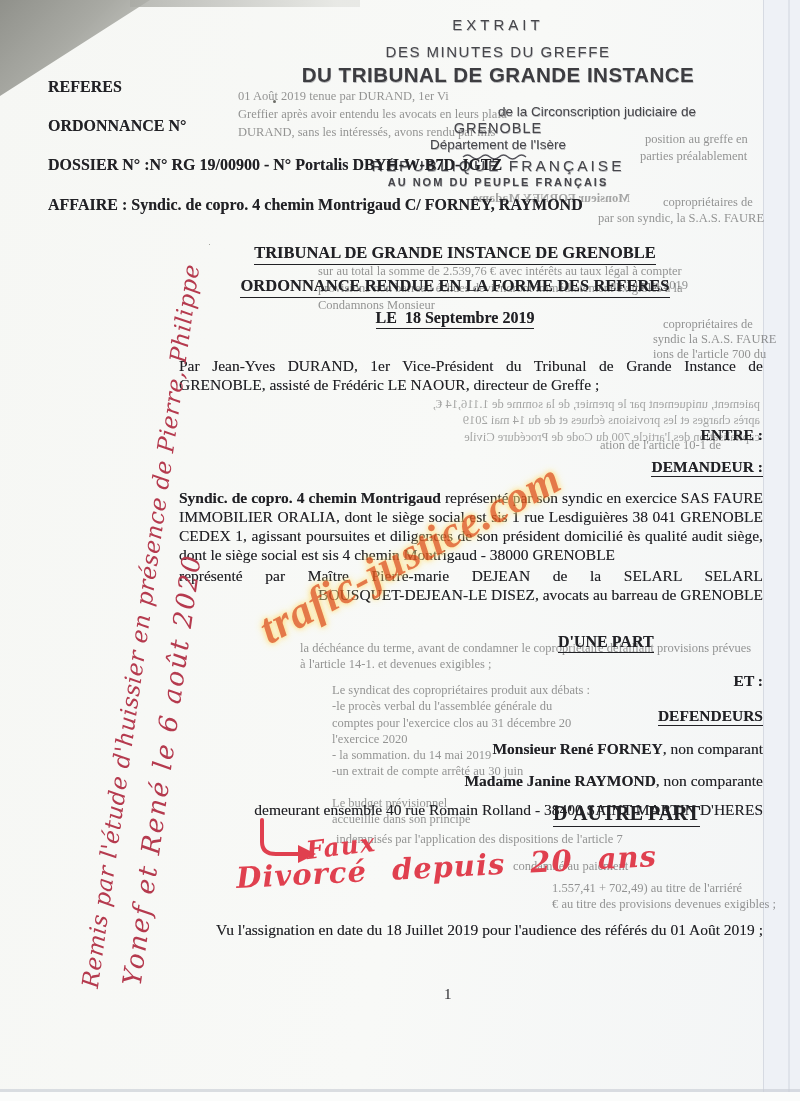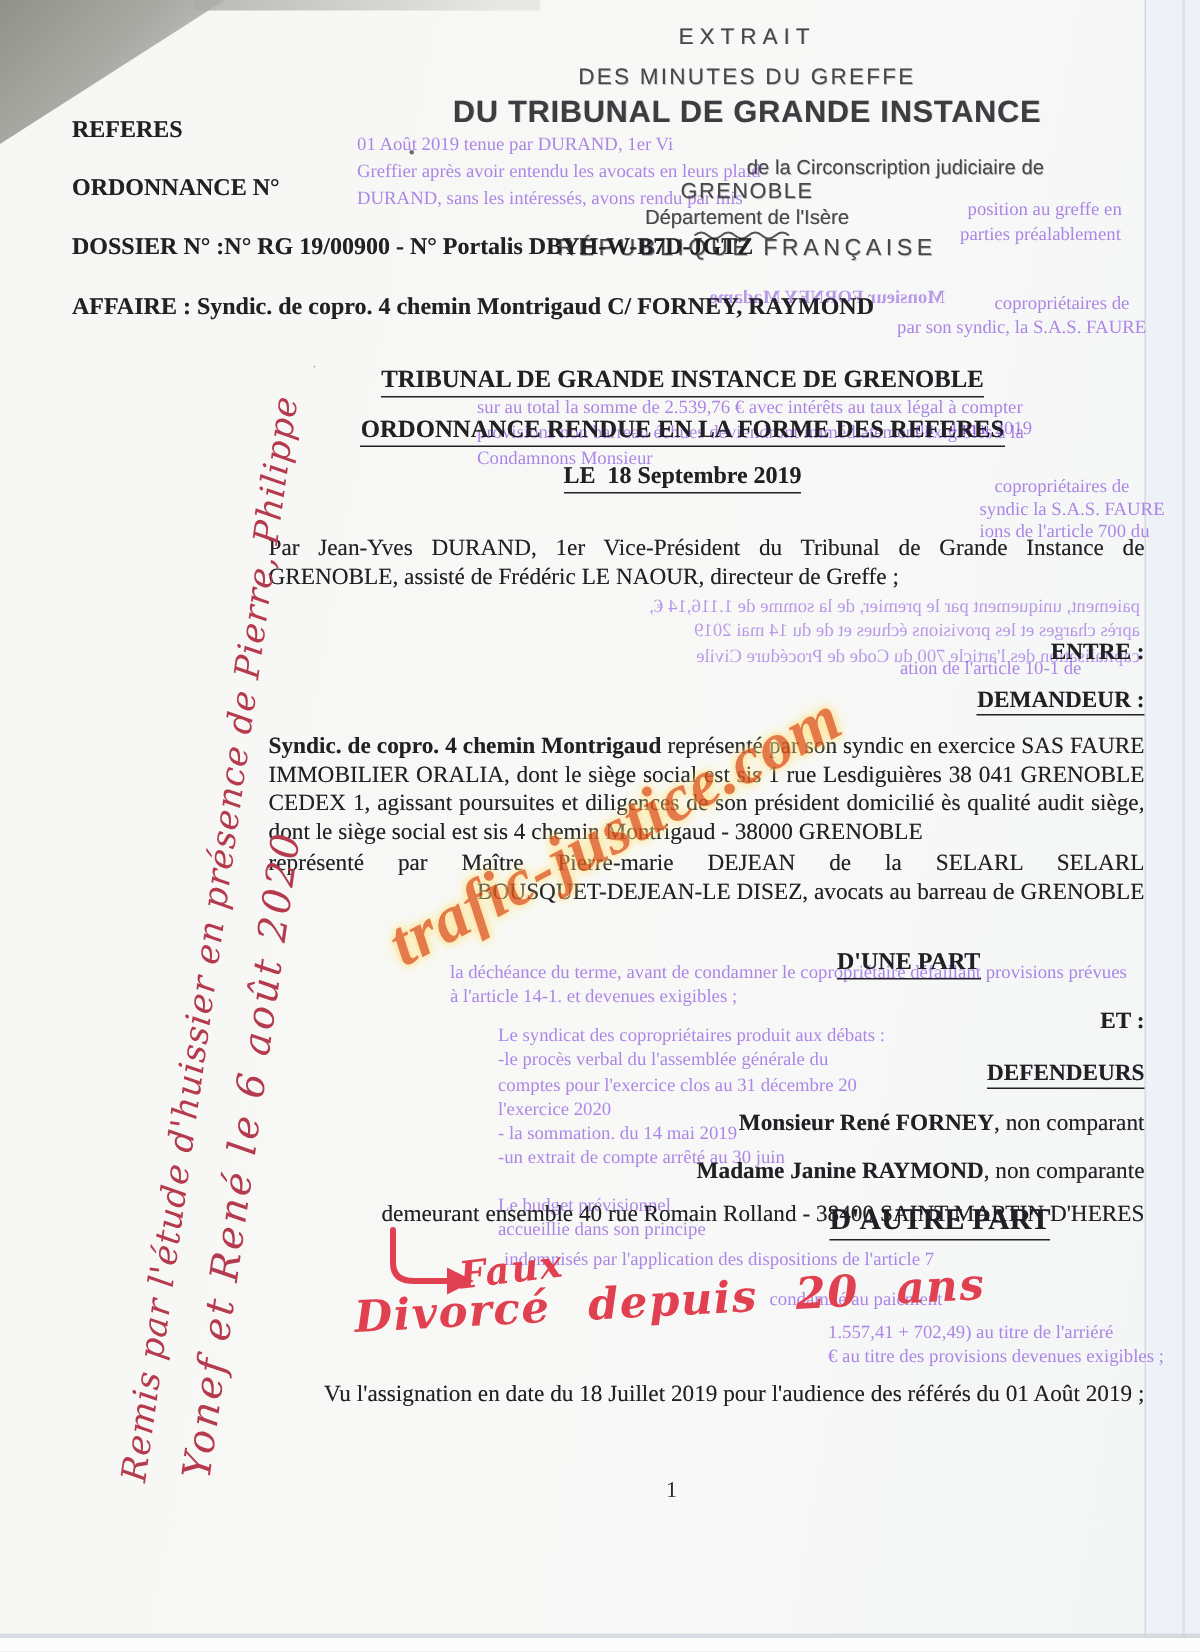--- a/index.html
+++ b/index.html
@@ -18,21 +18,21 @@
     background:linear-gradient(90deg,#a9aaa4,#e4e5e1 90%);opacity:.8;}
   .right-edge{position:absolute;left:763px;top:0;width:37px;height:1101px;
     background:#eef1f6;border-left:1px solid #d6dae2;}
   .right-edge2{position:absolute;left:788px;top:0;width:2px;height:1101px;background:#dfe3ea;}
   .bottom-edge{position:absolute;left:0;top:1089px;width:800px;height:3px;background:#c9ced6;opacity:.65;}
   .bottom-white{position:absolute;left:0;top:1092px;width:800px;height:9px;background:#fbfcfb;}
   .speck{position:absolute;left:273px;top:100px;width:3px;height:3px;border-radius:50%;background:#6d6e68;
     box-shadow:77px 100px 0 -1px #75766f,-65px 143px 0 -1px #8a8b84,40px 60px 0 -1.5px #9b9c95;}
 
   
-  .bleed{position:absolute;color:#6d28d9;opacity:.55;font-size:12.5px;line-height:1.3;
+  .bleed{position:absolute;color:#404040;opacity:.55;font-size:12.5px;line-height:1.3;
     filter:blur(.3px);font-family:"Liberation Serif",serif;}
   .mir{transform:scaleX(-1);opacity:.45;}
   .pre{white-space:pre-line;}
   .bd1{left:238px;top:88px;width:330px;}
   .bd2{left:238px;top:106px;width:380px;}
   .bd3{left:238px;top:124px;width:360px;}
   .bd4{left:645px;top:131px;width:140px;}
   .bd5{left:640px;top:148px;width:150px;}
   .bd6{left:420px;top:190px;width:210px;font-weight:bold;}
   .bd7{left:663px;top:194px;width:130px;}
@@ -162,20 +162,21 @@
   <div class="s1">EXTRAIT</div>
   <div class="s2">DES MINUTES DU GREFFE</div>
   <div class="s3">DU TRIBUNAL DE GRANDE INSTANCE</div>
   <div class="s4">de la Circonscription judiciaire de</div>
   <div class="s5">GRENOBLE</div>
   <div class="s6">Département de l'Isère</div>
   <svg class="wavy" width="72" height="7" viewBox="0 0 72 7">
     <path d="M1,4 q4.5,-4 9,0 t9,0 t9,0 t9,0 t9,0 t9,0 t9,0" fill="none" stroke="#55555c" stroke-width="1.4"></path>
   </svg>
   <div class="s7">RÉPUBLIQUE FRANÇAISE</div>
+  <div class="s8">AU NOM DU PEUPLE FRANÇAIS</div>
 </div>
 
 <div class="meta m1 ink">REFERES</div>
 <div class="meta m2 ink">ORDONNANCE N°</div>
 <div class="meta m3 ink">DOSSIER N° :N° RG 19/00900 - N° Portalis DBYH-W-B7D-JGTZ</div>
 <div class="meta m4 ink">AFFAIRE  : Syndic. de copro. 4 chemin Montrigaud C/ FORNEY, RAYMOND</div>
 
 <div class="titles ink">
   <div class="title-line"><span>TRIBUNAL DE GRANDE INSTANCE DE GRENOBLE</span></div>
   <div class="title-line"><span>ORDONNANCE RENDUE EN LA FORME DES REFERES</span></div>

